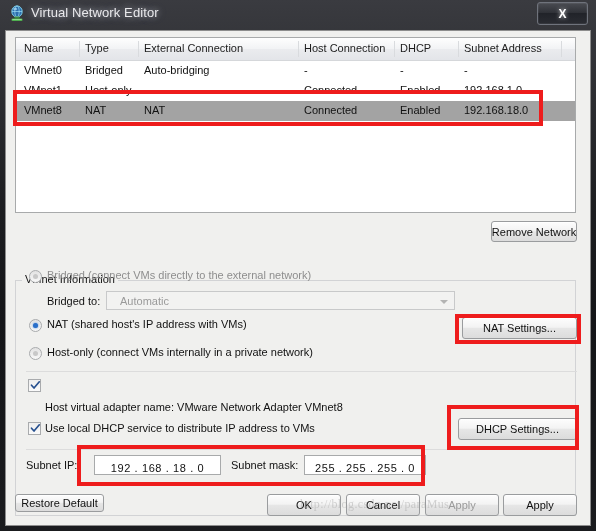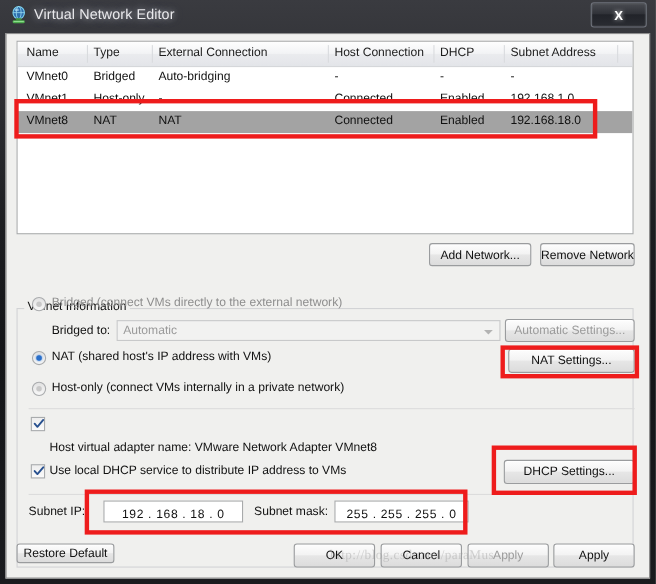--- a/index.html
+++ b/index.html
@@ -124,21 +124,21 @@
   }
   .cbox svg{position:absolute;left:1px;top:0px;}
   
   .combo{
     position:absolute;
     background:#f2f2f1;
     border:1px solid #c8c9ca;
     box-sizing:border-box;
     font-size:11px;color:#9a9a9a;
     display:flex;align-items:center;
-    padding-left:5px;
+    padding-left:13px;
   }
   .combo .arrow{
     position:absolute;right:6px;top:8px;
     width:0;height:0;border-left:4px solid transparent;border-right:4px solid transparent;
     border-top:4px solid #b3b3b3;
   }
   
   .ipbox{
     position:absolute;background:#fff;border:1px solid #a8aaab;
     box-sizing:border-box;font-size:11px;color:#111;
@@ -222,40 +222,34 @@
       <div class="trow sel">
         <span class="td" style="left:8px">VMnet8</span>
         <span class="td" style="left:69px">NAT</span>
         <span class="td" style="left:128px">NAT</span>
         <span class="td" style="left:288px">Connected</span>
         <span class="td" style="left:384px">Enabled</span>
         <span class="td" style="left:448px">192.168.18.0</span>
       </div>
     </div>
 
-    <div class="btn" style="left:384px;top:190px;width:93px;height:21px;">
-      <span>Add Network...</span>
-    </div>
     <div class="btn" style="left:485px;top:190px;width:86px;height:21px;">
       <span>Remove Network</span>
     </div>
 
     <div class="group"></div>
     <span class="group-title">VMnet Information</span>
 
     <span class="radio off" style="left:23px;top:239px;"></span>
     <span class="lbl dim" style="left:41px;top:238px;">Bridged (connect VMs directly to the external network)</span>
 
     <span class="lbl" style="left:41px;top:264px;">Bridged to:</span>
     <div class="combo" style="left:100px;top:260px;width:349px;height:19px;">
       <span>Automatic</span>
       <i class="arrow"></i>
-    </div>
-    <div class="btn disabled" style="left:453px;top:259px;width:118px;height:21px;">
-      <span>Automatic Settings...</span>
     </div>
 
     <span class="radio on" style="left:23px;top:288px;"></span>
     <span class="lbl" style="left:41px;top:287px;">NAT (shared host's IP address with VMs)</span>
     <div class="btn" style="left:456px;top:286px;width:115px;height:22px;">
       <span>NAT Settings...</span>
     </div>
 
     <span class="radio off" style="left:23px;top:316px;"></span>
     <span class="lbl" style="left:41px;top:315px;">Host-only (connect VMs internally in a private network)</span>

